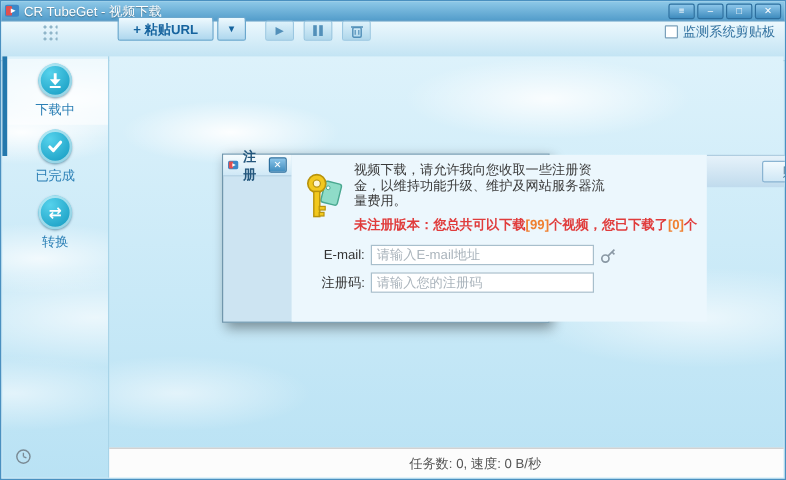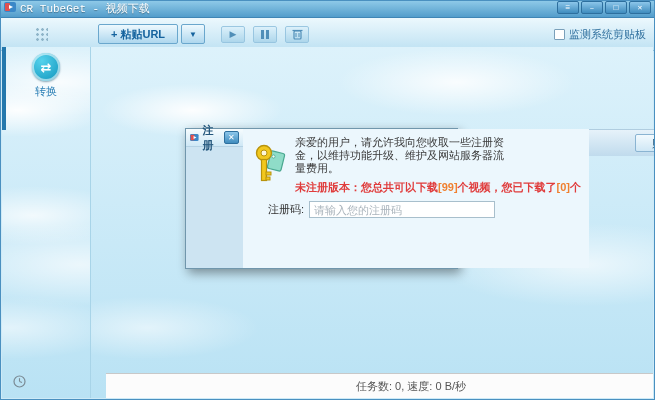--- a/index.html
+++ b/index.html
@@ -6,40 +6,39 @@
   html,body { width:655px; height:400px; }
   body { font-family:"Liberation Sans","DejaVu Sans",sans-serif; }
 
   .window {
     position:relative; width:655px; height:400px;
     border:1px solid #4a90c0; overflow:hidden; background:#cdeaf7;
   }
 
   
   .titlebar {
-    height:17px; display:flex; gap:4px; padding:0 3px;
+    height:17px; display:flex; align-items:center; gap:4px; padding:0 3px;
     background:linear-gradient(#8ec9e8,#539dcb);
     border-bottom:1px solid #3f85b5;
-    font-family:Liberation Mono, monospace;
   }
   .app-icon { width:12px; height:12px; flex:0 0 auto; }
   .title-text {
     font-size:11px; color:#fff; text-shadow:0 1px 1px rgba(0,0,0,.35);
     white-space:nowrap;
   }
   .win-controls { margin-left:auto; display:flex; gap:2px; }
   .ctrl-btn {
     width:22px; height:13px; border:1px solid #2d6f9e; border-radius:2px;
     background:linear-gradient(#8cc6ea,#3f8cbe);
     color:#fff; font-size:8px; line-height:11px; text-align:center; cursor:pointer;
   }
 
   
   .toolbar {
-    height:28px; display:flex; align-items:center; padding:16px 8px;
+    height:28px; display:flex; align-items:flex-end; padding:16px 8px;
     background:linear-gradient(#ecf8fd,#bfe2f3);
     border-bottom:1px solid #8fc0dc;
   }
   .grip {
     margin-left:26px; width:13px; height:14px;
     background-image:radial-gradient(#8fb5c9 1px, transparent 1.6px);
     background-size:5px 5px;
   }
   .paste-group { margin-left:50px; display:flex; align-items:center; gap:3px; }
   .btn-paste {
@@ -97,21 +96,21 @@
   }
   .icon-circle.globe { background:radial-gradient(circle at 35% 28%, #bfe8ff, #2f8fd0); }
   .side-label { font-size:11px; color:#2b7fb5; }
   .convert-glyph { color:#fff; font-size:13px; font-weight:bold; line-height:1; }
   .clock-wrap { position:absolute; left:11px; bottom:6px; }
 
   .main { position:relative; flex:1; border-left:1px solid #a8d4e8; }
 
   
   .statusbar {
-    position:absolute; left:15px; right:0; bottom:0; height:25px;
+    position:absolute; left:0; right:0; bottom:0; height:25px;
     background:#fcfcfc; border-top:1px solid #c8c8c8;
     display:flex; align-items:center; padding-left:250px;
   }
   .status-text { font-size:11px; color:#555; }
 
   
   .dialog {
     position:absolute; left:94px; top:81px; width:273px; height:141px;
     background:#cde4f2; border:1px solid #7096ac;
     box-shadow:3px 4px 10px rgba(0,0,0,.4);
@@ -217,20 +216,38 @@
     </div>
     <div class="clipboard">
       <span class="checkbox"></span>
       <span class="clipboard-label">监测系统剪贴板</span>
     </div>
   </div>
 
   <div class="content">
 
     <div class="sidebar clouds">
+      <div class="side-item selected">
+        <span class="icon-circle">
+          <svg width="14" height="14" viewBox="0 0 14 14">
+            <line x1="7" y1="1" x2="7" y2="7" stroke="#fff" stroke-width="2.4"></line>
+            <polygon points="2.5,6 11.5,6 7,11" fill="#fff"></polygon>
+            <line x1="2.5" y1="12.5" x2="11.5" y2="12.5" stroke="#fff" stroke-width="1.8"></line>
+          </svg>
+        </span>
+        <span class="side-label">下载中</span>
+      </div>
+      <div class="side-item">
+        <span class="icon-circle">
+          <svg width="14" height="14" viewBox="0 0 14 14">
+            <polyline points="2.5,7.5 5.5,10.5 11.5,3.5" fill="none" stroke="#fff" stroke-width="2.6" stroke-linecap="round" stroke-linejoin="round"></polyline>
+          </svg>
+        </span>
+        <span class="side-label">已完成</span>
+      </div>
       <div class="side-item">
         <span class="icon-circle">
           <span class="convert-glyph">⇄</span>
         </span>
         <span class="side-label">转换</span>
       </div>
       <span class="clock-wrap">
         <svg width="13" height="13" viewBox="0 0 13 13">
           <circle cx="6.5" cy="6.5" r="5.5" fill="none" stroke="#7a8a94" stroke-width="1.2"></circle>
           <line x1="6.5" y1="6.5" x2="6.5" y2="3.2" stroke="#7a8a94" stroke-width="1.1"></line>
@@ -260,26 +277,37 @@
           <svg class="key-art" width="36" height="42" viewBox="0 0 36 42">
             <rect x="16" y="9" width="14" height="18" rx="2" transform="rotate(14 23 18)" fill="#8fdcc8" stroke="#4aa890" stroke-width="1.2"></rect>
             <circle cx="20.5" cy="13.5" r="1.6" fill="#eefaf6" stroke="#4aa890" stroke-width="0.8"></circle>
             <circle cx="11" cy="10" r="7.5" fill="#f2c81e" stroke="#b8930c" stroke-width="1.4"></circle>
             <circle cx="11" cy="10" r="3" fill="#fdf6d8" stroke="#b8930c" stroke-width="1"></circle>
             <rect x="8.5" y="16.5" width="5" height="21" fill="#f2c81e" stroke="#b8930c" stroke-width="1.2"></rect>
             <rect x="13" y="29" width="5" height="3" fill="#f2c81e" stroke="#b8930c" stroke-width="1"></rect>
             <rect x="13" y="34" width="4" height="3" fill="#f2c81e" stroke="#b8930c" stroke-width="1"></rect>
           </svg>
 
-          <div class="dlg-text">亲爱的用户，请允许我向您收取一些注册资金，以维持功能升级、维护及网站服务器流量费用。</div>
+          <div class="dlg-text">视频下载，请允许我向您收取一些注册资金，以维持功能升级、维护及网站服务器流量费用。</div>
 
           <div class="dlg-warning">
             <span>未注册版本：您总共可以下载</span><span class="warn-num">[99]</span><span>个视频，您已下载了</span><span class="warn-num">[0]</span><span>个</span>
           </div>
 
+          <div class="form-row first">
+            <span class="form-label">E-mail:</span>
+            <input class="form-input" type="text" placeholder="请输入E-mail地址" style="">
+            <button class="key-btn">
+              <svg width="14" height="14" viewBox="0 0 14 14">
+                <circle cx="4.5" cy="9.5" r="3" fill="none" stroke="#8a98a4" stroke-width="1.4"></circle>
+                <line x1="6.8" y1="7.2" x2="12" y2="2" stroke="#8a98a4" stroke-width="1.4"></line>
+                <line x1="10" y1="4" x2="12" y2="6" stroke="#8a98a4" stroke-width="1.4"></line>
+              </svg>
+            </button>
+          </div>
 
           <div class="form-row">
             <span class="form-label">注册码:</span>
             <input class="form-input" type="text" placeholder="请输入您的注册码" style="">
           </div>
         </div>
 
         <div class="dlg-footer">
           <button class="btn btn-buy">购买</button>
           <button class="btn btn-buy-arrow">▼</button>

